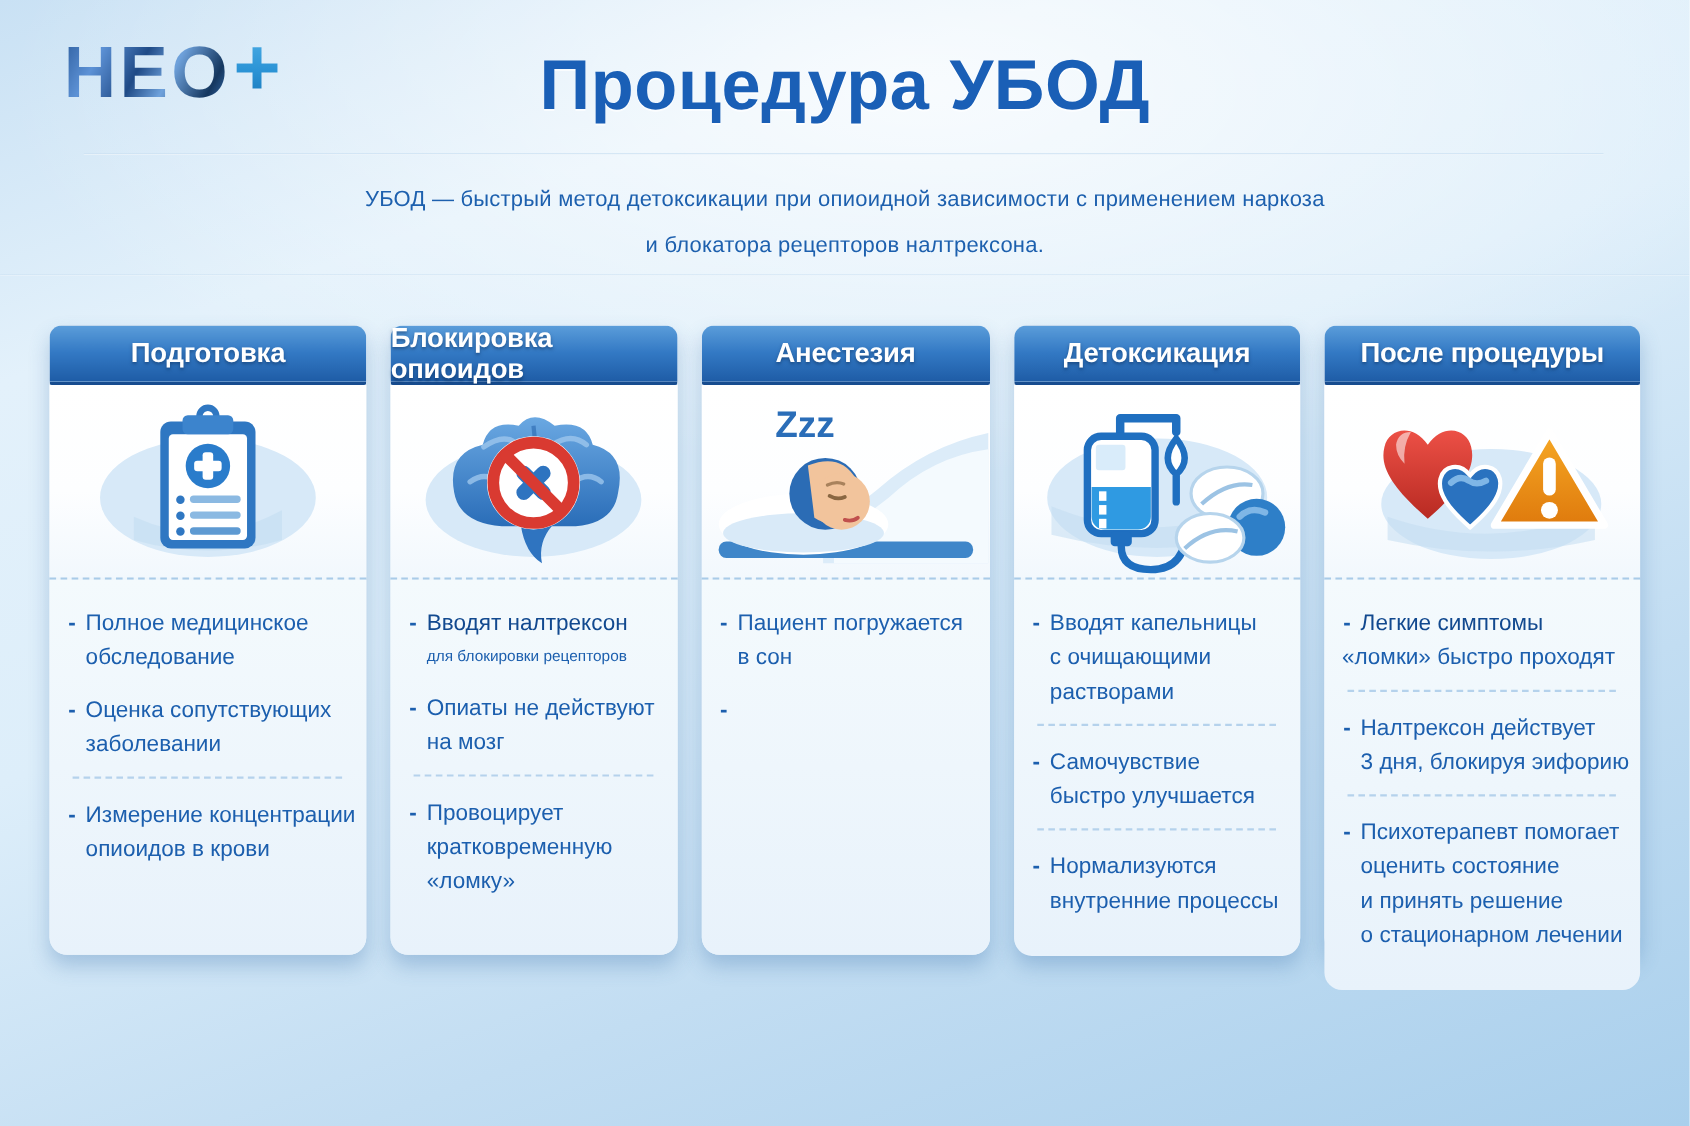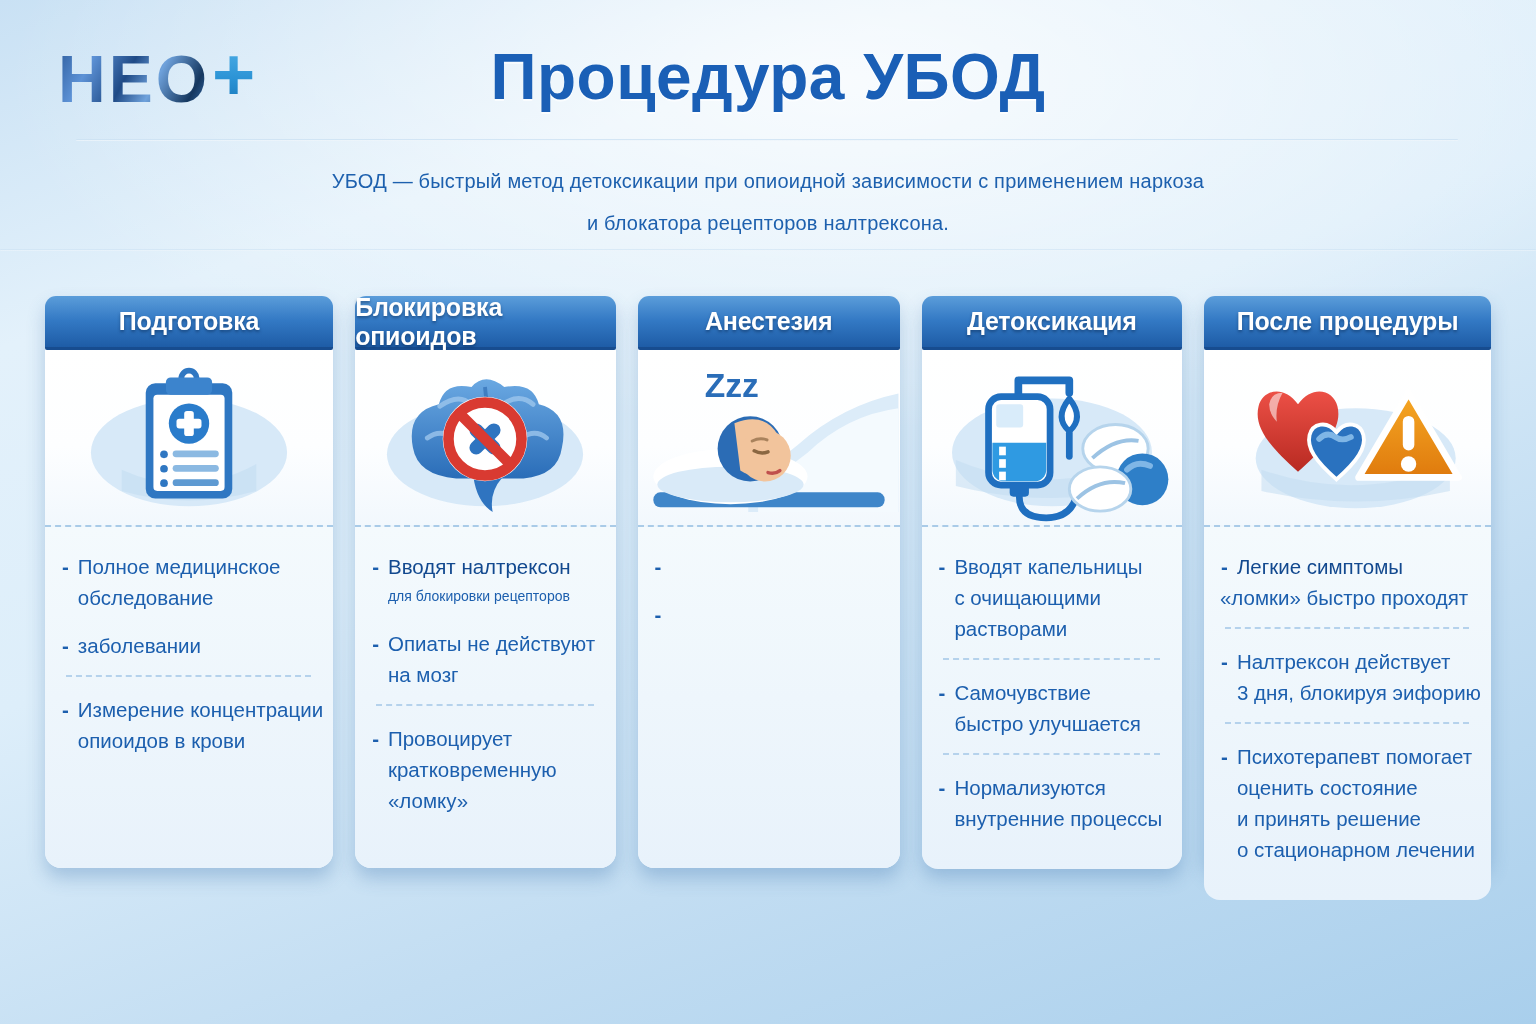--- a/index.html
+++ b/index.html
@@ -10,21 +10,21 @@
     background:
       radial-gradient(ellipse 1200px 500px at 55% 8%, rgba(255,255,255,0.75), rgba(255,255,255,0) 70%),
       linear-gradient(160deg, #c9e1f4 0%, #e3f1fb 22%, #ddeefa 45%, #c2ddf2 72%, #a9cfec 100%);
   }
 
   
   .hairline { position:absolute; height:2px; background:linear-gradient(180deg,#b9d6ee,#ffffff); opacity:.75; border-radius:2px; }
   .hairline.one { top:139px; left:76px; right:78px; }
   .hairline.two { top:249px; left:0; right:0; opacity:.55; }
 
-  .logo { position:absolute; left:58px; top:42px; display:flex; align-items:center; }
+  .logo { position:absolute; left:58px; top:28px; display:flex; align-items:center; }
   .logo-text {
     font-size:66px; font-weight:800; letter-spacing:3px; line-height:1;
     background:linear-gradient(118deg,#2c5c9c 0%,#5d92d6 22%,#1f4a86 45%,#6fa2dc 62%,#15375f 85%,#3f7bc0 100%);
     -webkit-background-clip:text; background-clip:text; color:transparent;
   }
   .logo-plus {
     font-size:74px; font-weight:800; line-height:1; margin-left:2px; transform:translateY(-4px);
     background:linear-gradient(180deg,#55b4ea 0%,#2b93d5 55%,#1372b4 100%);
     -webkit-background-clip:text; background-clip:text; color:transparent;
   }
@@ -127,20 +127,21 @@
       <div class="bullet">
         <span class="dash">-</span>
         <div class="lines">
           <div>Полное медицинское</div>
           <div>обследование</div>
         </div>
       </div>
       <div class="bullet">
         <span class="dash">-</span>
         <div class="lines">
+          <div>Оценка сопутствующих</div>
           <div>заболевании</div>
         </div>
       </div>
       <div class="sub-divider"></div>
       <div class="bullet">
         <span class="dash">-</span>
         <div class="lines">
           <div>Измерение концентрации</div>
           <div>опиоидов в крови</div>
         </div>
@@ -213,20 +214,24 @@
         <path d="M116,98 q7,4 14,1" stroke="#8a6742" stroke-width="3.5" fill="none" stroke-linecap="round"></path>
         <path d="M114,88 q8,-4 15,-1" stroke="#8a6742" stroke-width="3" fill="none" stroke-linecap="round" opacity="0.7"></path>
         <path d="M130,120 q7,2 12,-2" stroke="#c0504d" stroke-width="3.5" fill="none" stroke-linecap="round"></path>
         <text class="zzz" x="66" y="44">Zzz</text>
       </svg>
     </div>
     <div class="card-divider"></div>
     <div class="text-area">
       <div class="bullet">
         <span class="dash">-</span>
+        <div class="lines">
+          <div>Пациент погружается</div>
+          <div>в сон</div>
+        </div>
       </div>
       <div class="bullet">
         <span class="dash">-</span>
       </div>
     </div>
   </section>
 
   <section class="card">
     <div class="card-header">Детоксикация</div>
     <div class="icon-area">

